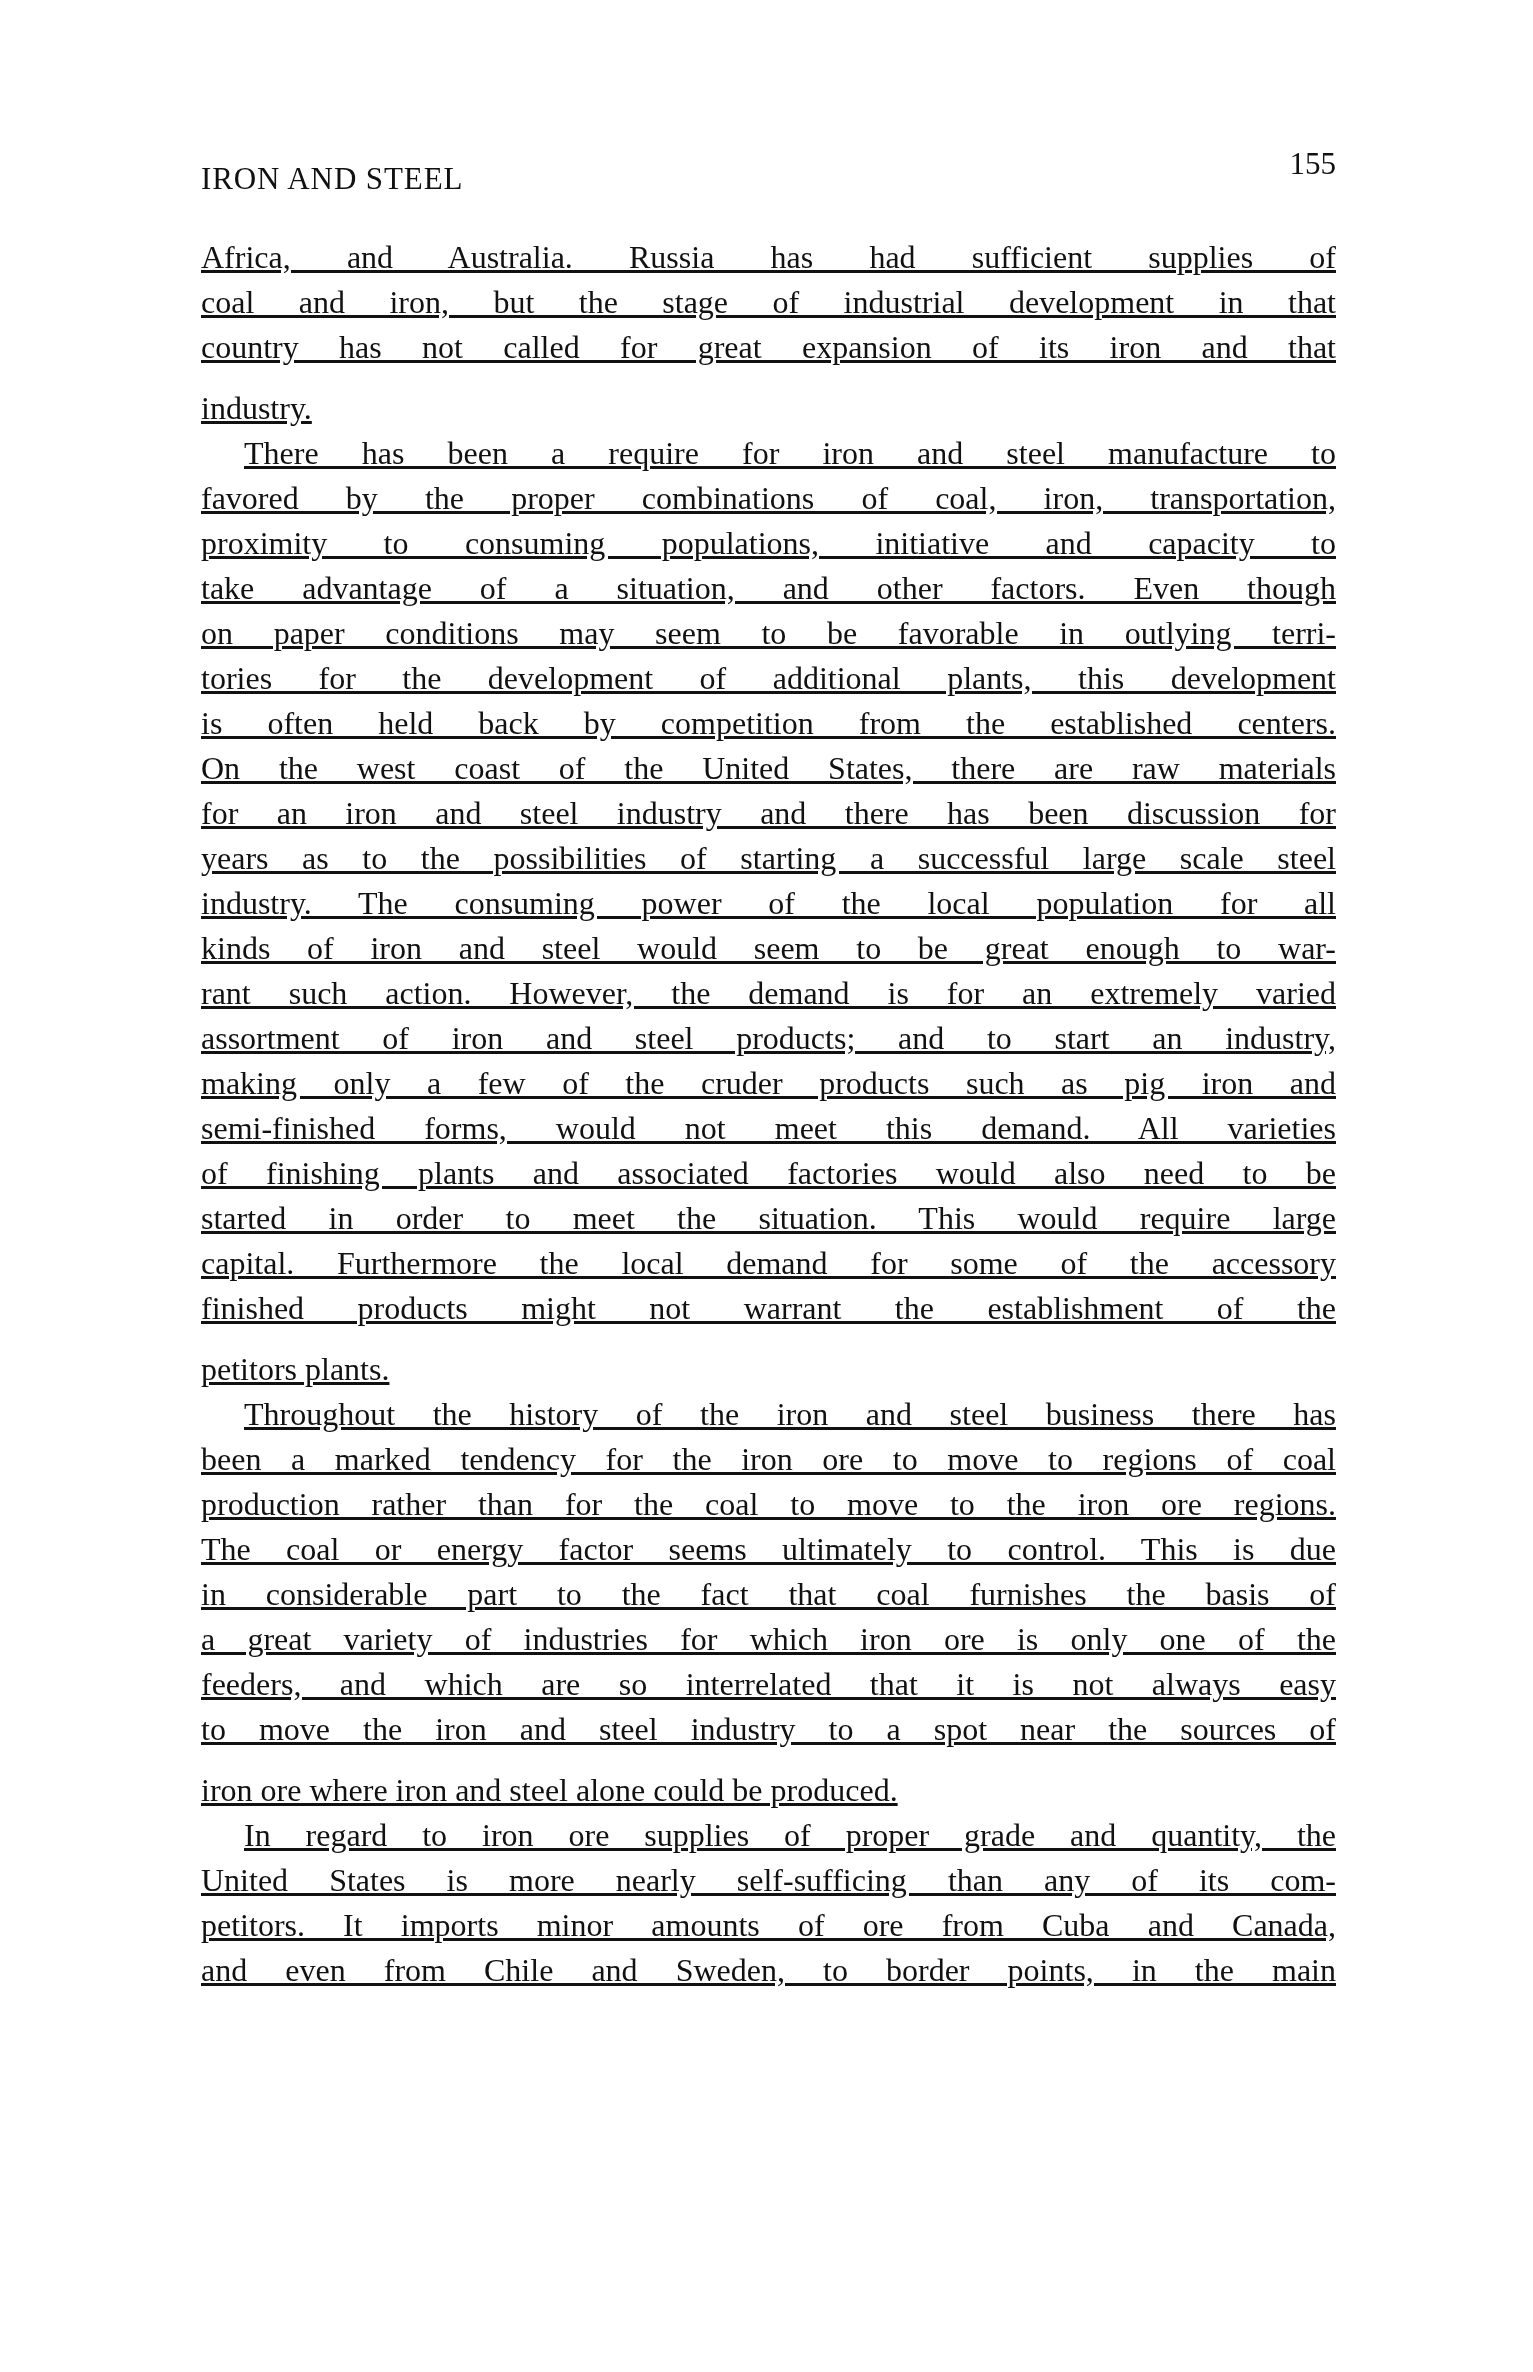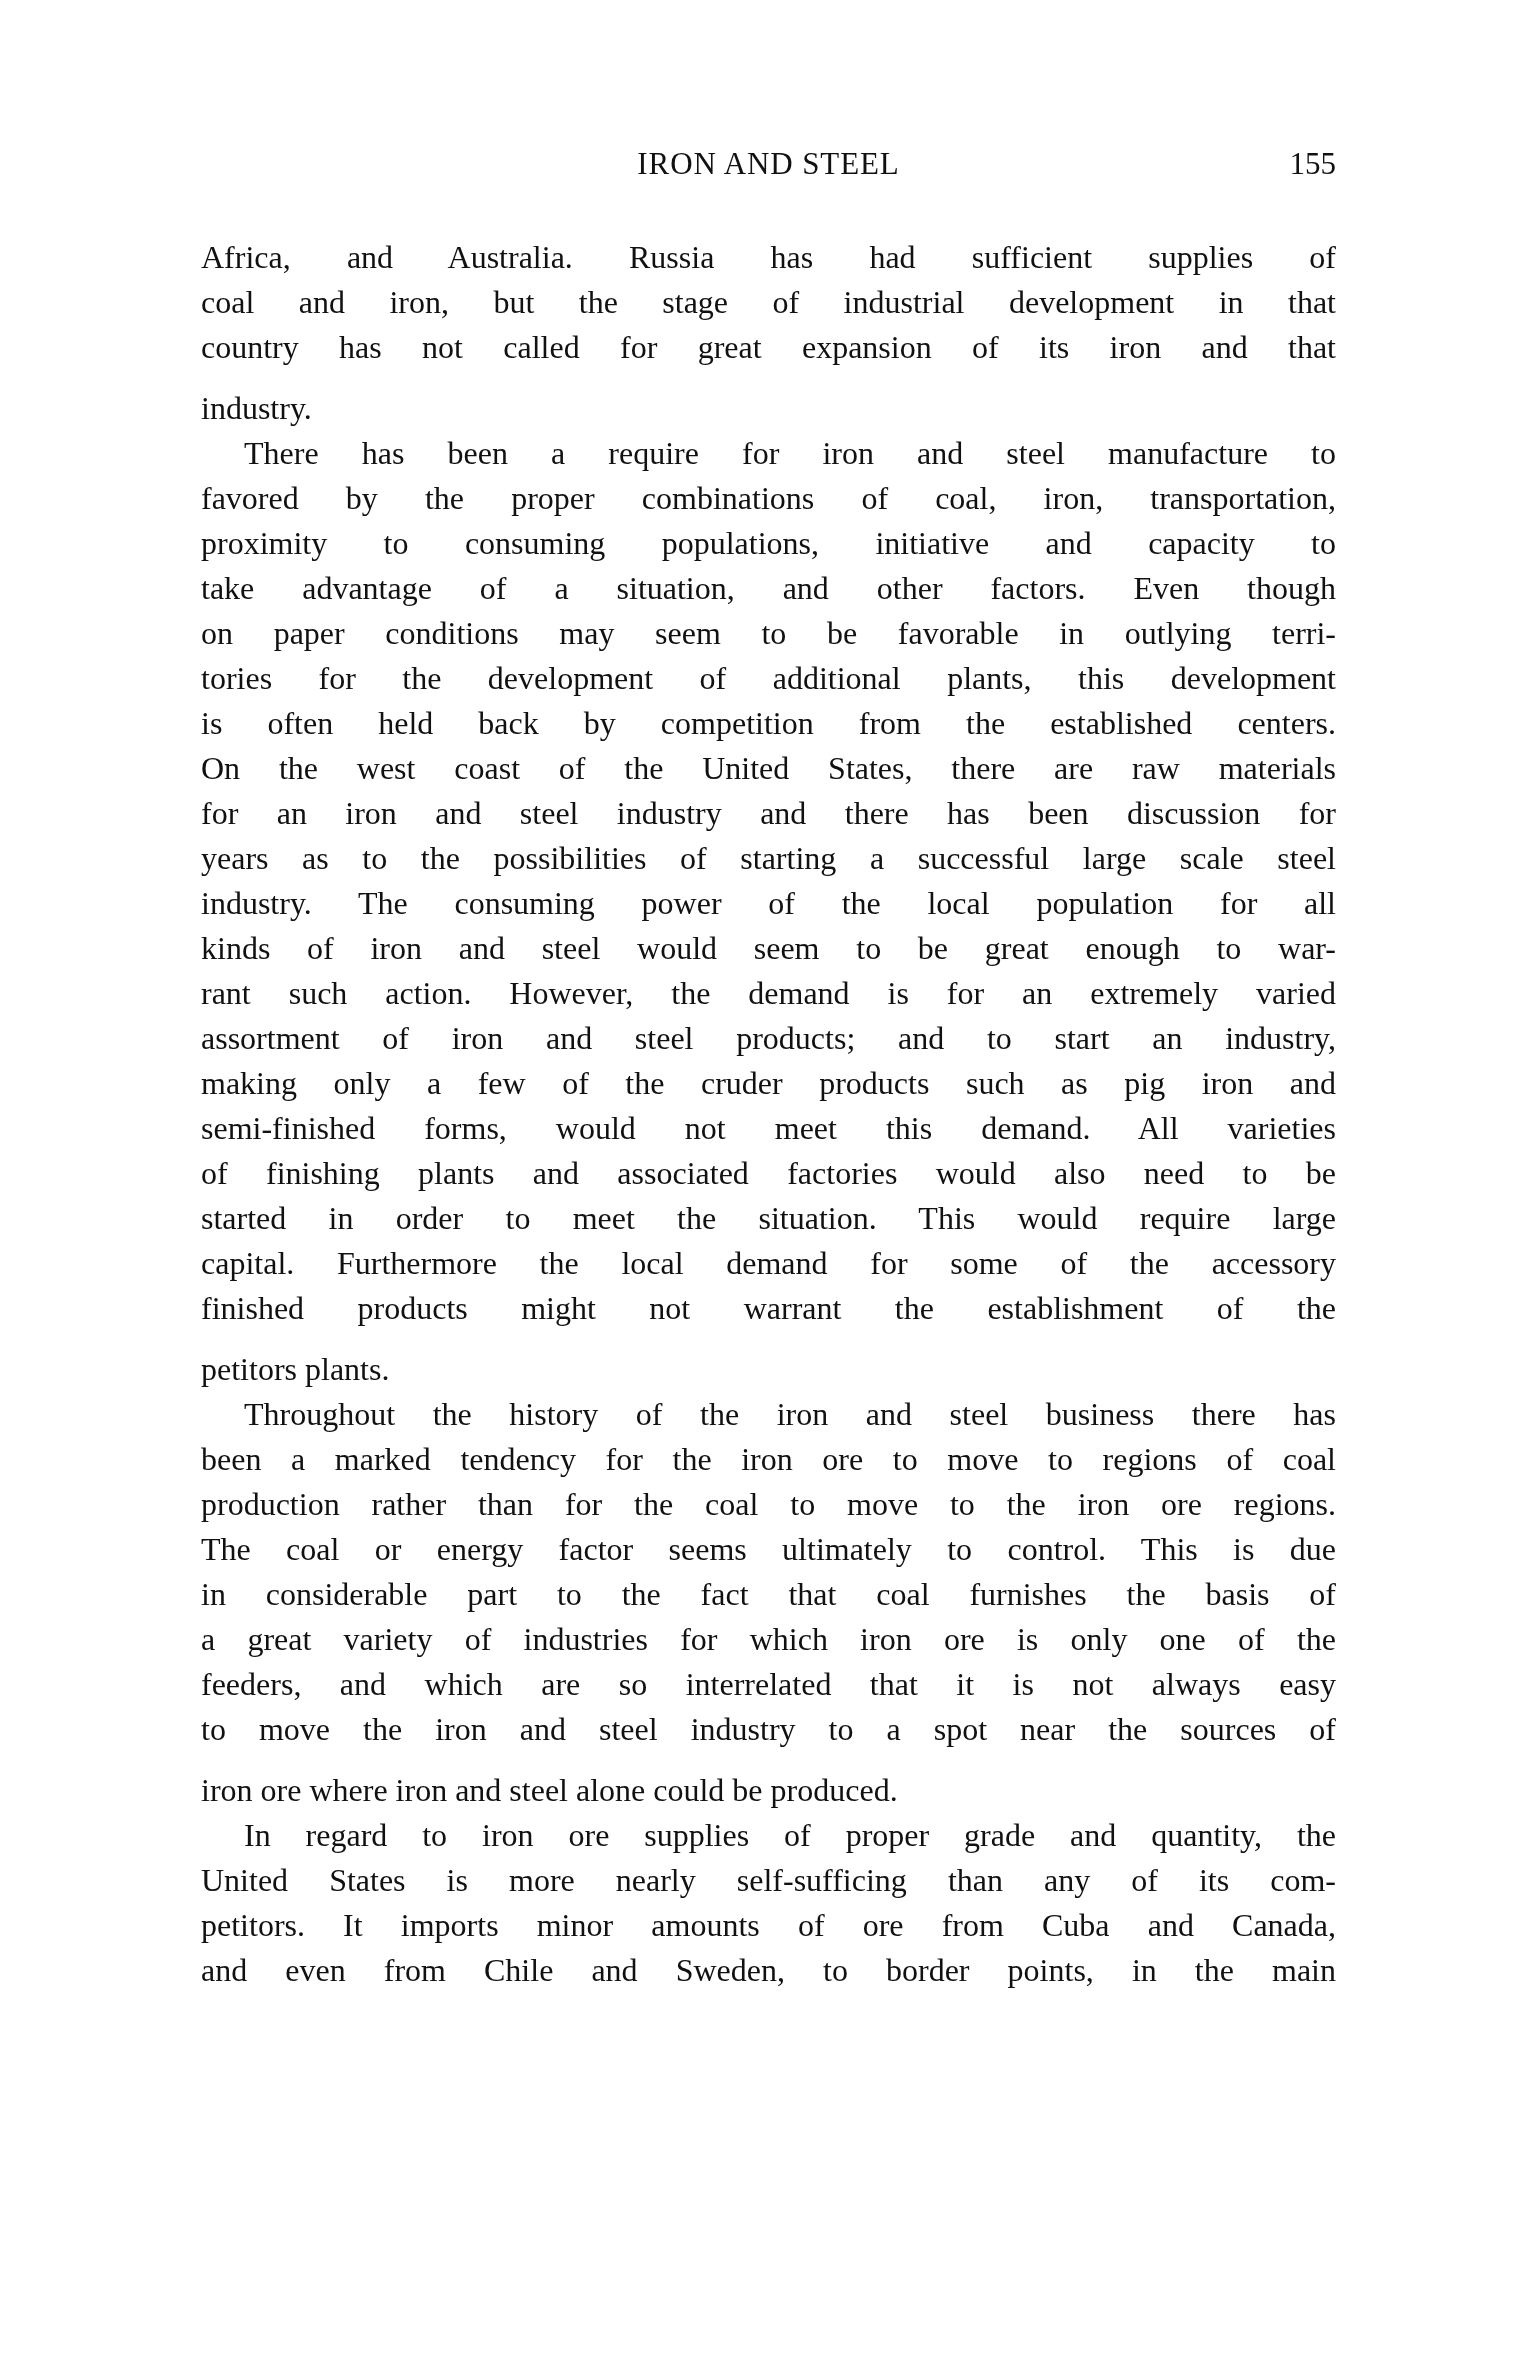--- a/index.html
+++ b/index.html
@@ -1,23 +1,23 @@
 <!DOCTYPE html>
 <html style="font-size:15px"><head>
 <meta charset="utf-8">
 <style>
   html, body { margin: 0; padding: 0; background: #ffffff; }
   body { width: 1534px; height: 2373px; position: relative; overflow: hidden;
          font-family: "Liberation Serif", "DejaVu Serif", serif; color: #111; }
   .header { position: absolute; top: 141px; left: 201px; width: 1135px; height: 45px; }
-  .running-title { position: absolute; left: 0; right: 0; text-align: center;
-                   font-size: 31px; letter-spacing: 0.9px; line-height: 45px; }
+  .running-title { position: absolute; left: 0; right: 0; 
+                   font-size: 31px; letter-spacing: 0.9px; line-height: 45px; margin-top: 15px; }
   .page-number { position: absolute; right: 0; top: 0; font-size: 31px; line-height: 45px; }
   .body-text { position: absolute; top: 235px; left: 201px; width: 1135px;
-               font-size: 32px; line-height: 45px; }
+               font-size: 32px; line-height: 45px; text-decoration: underline; }
   .line { display: block; white-space: nowrap; text-align: justify; text-align-last: justify; height: 45px; }
   .line.last { text-align-last: left; margin-top: 16px; }
   .line.indent { padding-left: 43px; }
 </style>
 </head>
 <body>
 
 <div class="header">
   <span class="running-title">IRON AND STEEL</span>
   <span class="page-number">155</span>

